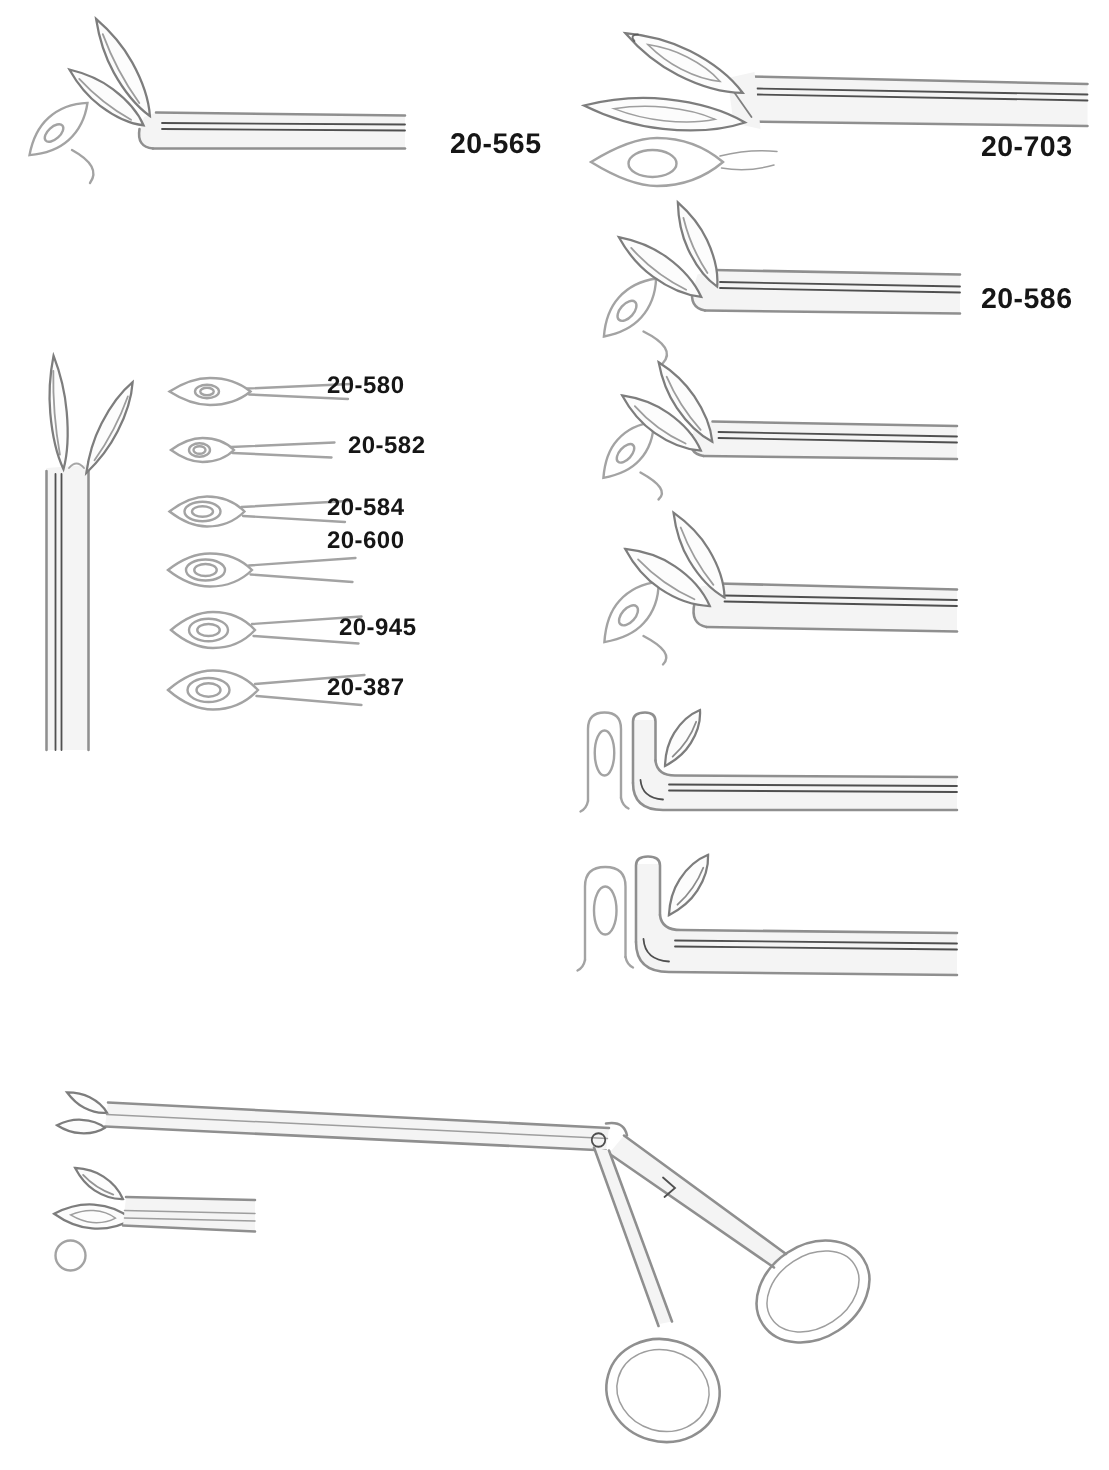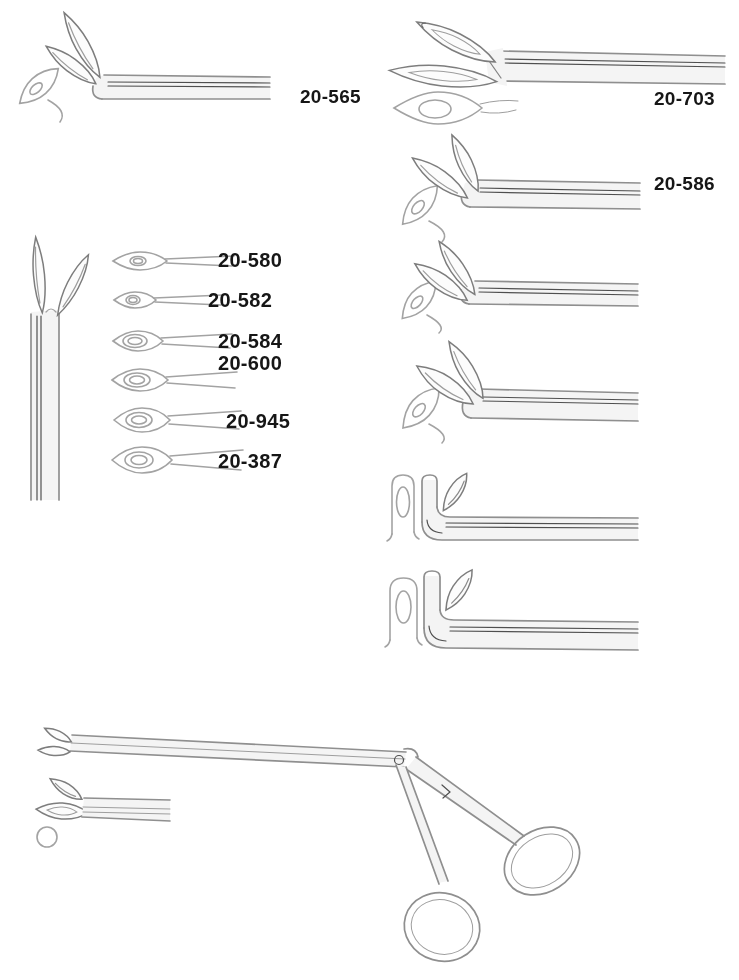--- a/index.html
+++ b/index.html
@@ -2,21 +2,21 @@
 <html><head>
 <meta charset="utf-8">
 <style>
   html,body{margin:0;padding:0;background:#ffffff;}
   #canvas{
     position:relative;width:739px;height:980px;background:#ffffff;
     font-family:"Liberation Sans",sans-serif;overflow:hidden;
   }
   #canvas svg{position:absolute;overflow:visible;}
   .num{
-    position:absolute;font-weight:700;font-size:20px;color:#161616;
+    position:absolute;font-weight:700;font-size:16px;color:#161616;
     letter-spacing:.3px;white-space:nowrap;line-height:1.1;
   }
   .num.sm{font-size:19px;text-align:center;}
   .num.lg{font-size:21px;}
   
   .s1{stroke:#8f8f8f;stroke-width:1.7;fill:none;stroke-linecap:round;}
   .s2{stroke:#4f4f4f;stroke-width:1.2;fill:none;stroke-linecap:round;}
   .sthin{stroke:#9e9e9e;stroke-width:1;fill:none;stroke-linecap:round;}
   .jaw{fill:#fcfcfc;stroke:#7d7d7d;stroke-width:1.5;}
   .tube{fill:#f4f4f4;stroke:none;}
@@ -106,21 +106,21 @@
       <g transform="translate(90,35) rotate(65)">
         <path class="jaw" d="M-31 0Q-15 -7 0 -7Q19 -7 31 0Q19 7 0 7Q-15 7 -31 0Z"></path>
         <path class="s2" d="M-20 1Q0 5 20 2" opacity="0.55"></path>
       </g>
       <g transform="translate(65,50) rotate(36)">
         <path class="jaw" d="M-34 0Q-17 -8 0 -8Q20 -8 34 0Q20 8 0 8Q-17 8 -34 0Z"></path>
         <path class="s2" d="M-23 1Q0 6 23 2" opacity="0.55"></path>
       </g>
     </g>
   </svg>
-  <div class="num sm" style="left:654px;top:174px">20-586</div>
+  <div class="num sm" style="left:654px;top:190px">20-586</div>
 
   <svg style="left:375px;top:238px" width="272" height="96" viewBox="0 0 272 96">
     <g>
       <g transform="translate(44,62) rotate(-48)">
         <path class="prof" d="M-25 0Q-12 -10 0 -10Q14 -10 25 0Q14 10 0 10Q-12 10 -25 0Z"></path>
         <ellipse class="prof" cx="-3" cy="0" rx="7.5" ry="4"></ellipse>
       </g>
       <path class="prof" d="M52 77Q72 88 64 95"></path>
     </g>
     <g>
@@ -276,21 +276,21 @@
     <g transform="translate(46,220)">
       <path class="prof" d="M-30 0Q-15 -13 0 -13Q18 -13 30 0Q18 13 0 13Q-15 13 -30 0Z"></path>
       <ellipse class="prof" cx="-3" cy="0" rx="14" ry="8"></ellipse>
       <ellipse class="prof" cx="-3" cy="0" rx="8" ry="4.5"></ellipse>
       <path class="prof" d="M28 -4 L101 -10"></path>
         <path class="prof" d="M29 4 L99 10"></path>
     </g>
   </svg>
 
   <div class="num" style="left:218px;top:249px">20-580</div>
-  <div class="num" style="left:208px;top:289px">20-582</div>
+  <div class="num" style="left:232px;top:289px">20-582</div>
   <div class="num" style="left:218px;top:330px">20-584</div>
   <div class="num" style="left:218px;top:352px">20-600</div>
   <div class="num" style="left:226px;top:410px">20-945</div>
   <div class="num" style="left:218px;top:450px">20-387</div>
 
   <svg style="left:18px;top:713px" width="602" height="252" viewBox="0 0 602 252">
     <g>
       <path class="tube" d="M54 22 L388 39 L386 54 L52 38 Z"></path>
       <path class="s1" d="M54 22 L388 39"></path>
       <path class="s1" d="M52 38 L386 54"></path>

